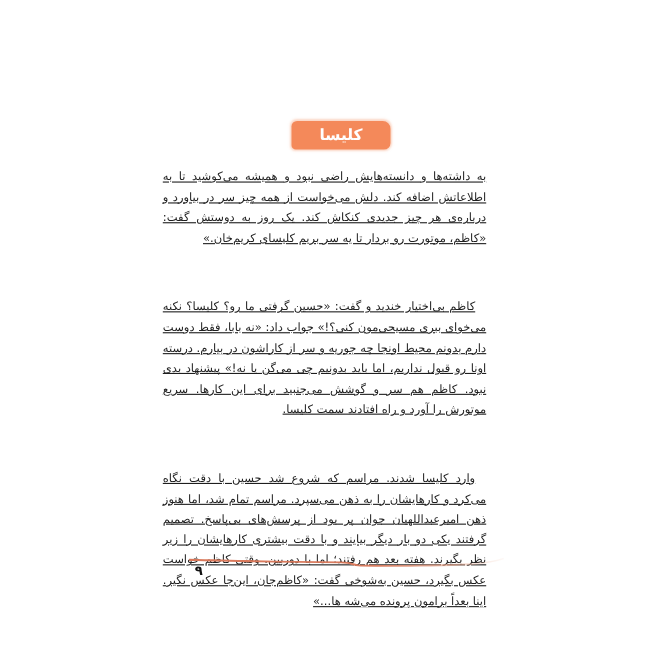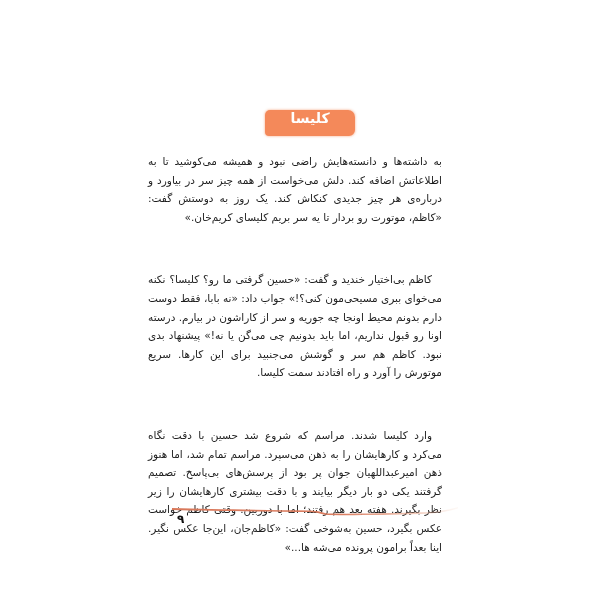--- a/index.html
+++ b/index.html
@@ -23,39 +23,41 @@
     .title-badge {
       position: absolute;
       left: 265px;
       top: 110px;
       width: 90px;
       height: 26px;
       background: #f4895a;
       border-radius: 5px 7px 6px 4px;
       box-shadow: 0 0 2px 1px rgba(244,137,90,0.35);
       display: flex;
+      align-items: center;
       justify-content: center;
     }
     .title-text {
       color: #ffffff;
       font-weight: bold;
       font-size: 14px;
       direction: rtl;
     }
     .body-text {
       position: absolute;
       left: 148px;
       top: 152px;
       width: 294px;
       direction: rtl;
       text-align: justify;
       text-align-last: right;
       color: #1e1e1e;
       font-size: 10.5px;
       line-height: 18.6px;
+      text-decoration: underline;
     }
     .para {
       margin: 0;
       text-indent: 0;
     }
     .para.indent {
       text-indent: 10px;
       margin-top: 44px;
     }
     .brush {

